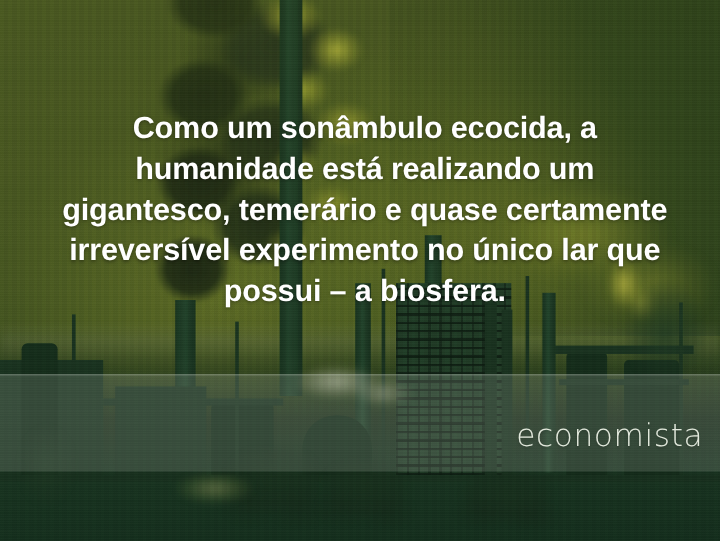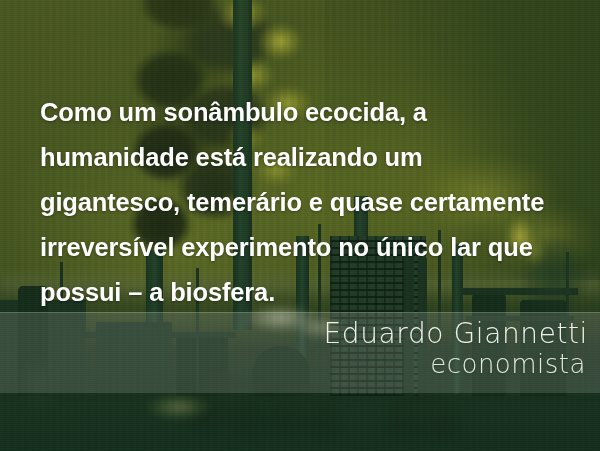--- a/index.html
+++ b/index.html
@@ -198,24 +198,25 @@
   
   .quote {
     position: absolute;
     left: 40px;
     top: 90px;
     width: 528px;
     color: #ffffff;
     font-family: "Liberation Sans Narrow", "Liberation Sans", sans-serif;
     font-weight: bold;
     font-size: 25.5px;
-    line-height: 45px;
+    line-height: 34px;
     letter-spacing: -0.15px;
     text-shadow: 0 1px 3px rgba(0,0,0,0.35);
     white-space: pre-wrap;
+    text-align: center;
   }
 
   
   .attr-band {
     position: absolute;
     left: 0;
     right: 0;
     top: 312px;
     height: 81px;
     background: rgba(214,222,206,0.17);
@@ -309,16 +310,15 @@
     <div class="steam-low2"></div>
 
     <div class="tint"></div>
     <div class="bands"></div>
     <div class="grain"></div>
   </div>
 
   <div class="quote">Como um sonâmbulo ecocida, a humanidade está realizando um gigantesco, temerário e quase certamente irreversível experimento no único lar que possui – a biosfera.</div>
 
   <div class="attr-band"></div>
-  <div class="attr-name">Eduardo Giannetti</div>
   <div class="attr-role">economista</div>
 
 </div>
 
 </body></html>

